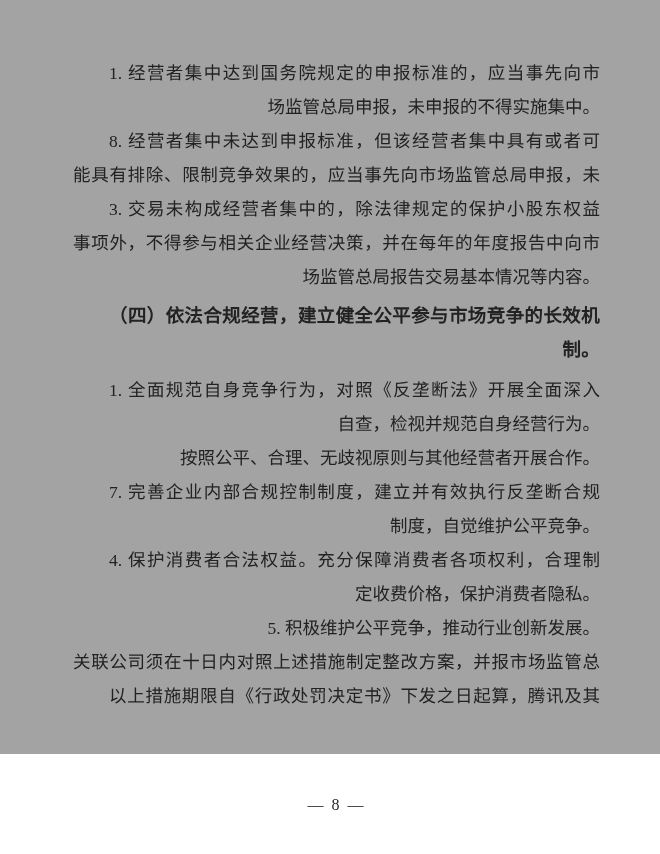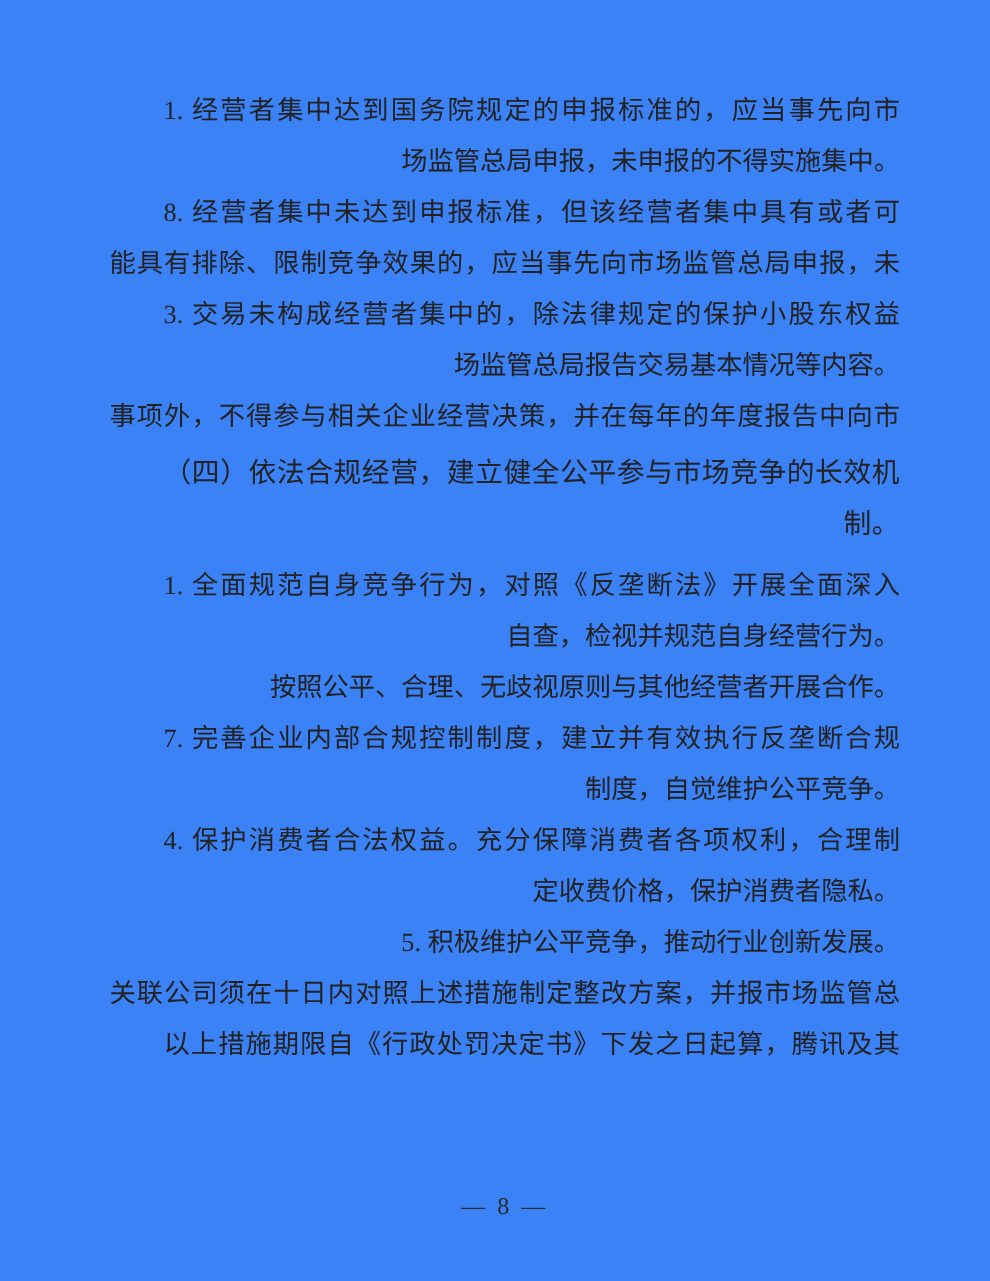--- a/index.html
+++ b/index.html
@@ -10,22 +10,22 @@
     width: 660px;
     height: 854px;
     background: #ffffff;
     font-family: "Liberation Serif", "DejaVu Serif", serif;
     color: #222222;
     overflow: hidden;
   }
   .sheet {
     position: relative;
     width: 660px;
-    height: 854px;
-    background: #3b82f6;
+    height: 754px;
+    background: #a3a3a3;
   }
   .doc-body {
     position: absolute;
     left: 73px;
     top: 56px;
     width: 527px;
   }
   .block { margin: 0; padding: 0; }
   .line {
     font-size: 17.5px;
@@ -41,21 +41,21 @@
     text-align-last: justify;
   }
   .line.indent {
     text-indent: 36px;
   }
   .heading {
     margin-top: 5px;
     margin-bottom: 6px;
   }
   .heading .line {
-    font-weight: 400;
+    font-weight: 700;
     font-size: 18.5px;
     letter-spacing: 0.3px;
   }
   .page-footer {
     position: absolute;
     left: 73px;
     top: 792px;
     width: 527px;
     height: 26px;
     line-height: 26px;
@@ -75,22 +75,22 @@
       <div class="block paragraph">
         <div class="line indent full">1. 经营者集中达到国务院规定的申报标准的，应当事先向市</div>
         <div class="line">场监管总局申报，未申报的不得实施集中。</div>
       </div>
       <div class="block paragraph">
         <div class="line indent full">8. 经营者集中未达到申报标准，但该经营者集中具有或者可</div>
         <div class="line full">能具有排除、限制竞争效果的，应当事先向市场监管总局申报，未</div>
       </div>
       <div class="block paragraph">
         <div class="line indent full">3. 交易未构成经营者集中的，除法律规定的保护小股东权益</div>
+        <div class="line full">事项外，不得参与相关企业经营决策，并在每年的年度报告中向市</div>
         <div class="line">场监管总局报告交易基本情况等内容。</div>
-        <div class="line full">事项外，不得参与相关企业经营决策，并在每年的年度报告中向市</div>
       </div>
       <div class="block heading">
         <div class="line indent full">（四）依法合规经营，建立健全公平参与市场竞争的长效机</div>
         <div class="line">制。</div>
       </div>
       <div class="block paragraph">
         <div class="line indent full">1. 全面规范自身竞争行为，对照《反垄断法》开展全面深入</div>
         <div class="line">自查，检视并规范自身经营行为。</div>
       </div>
       <div class="block paragraph">

